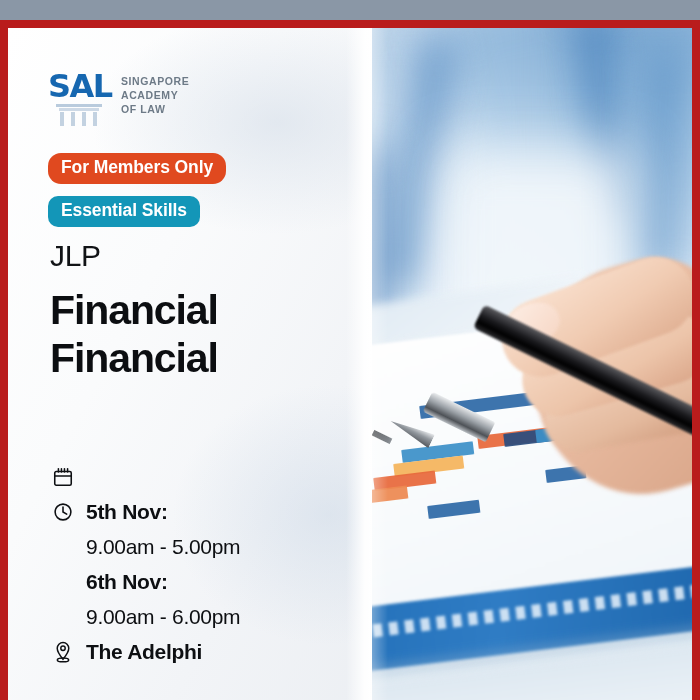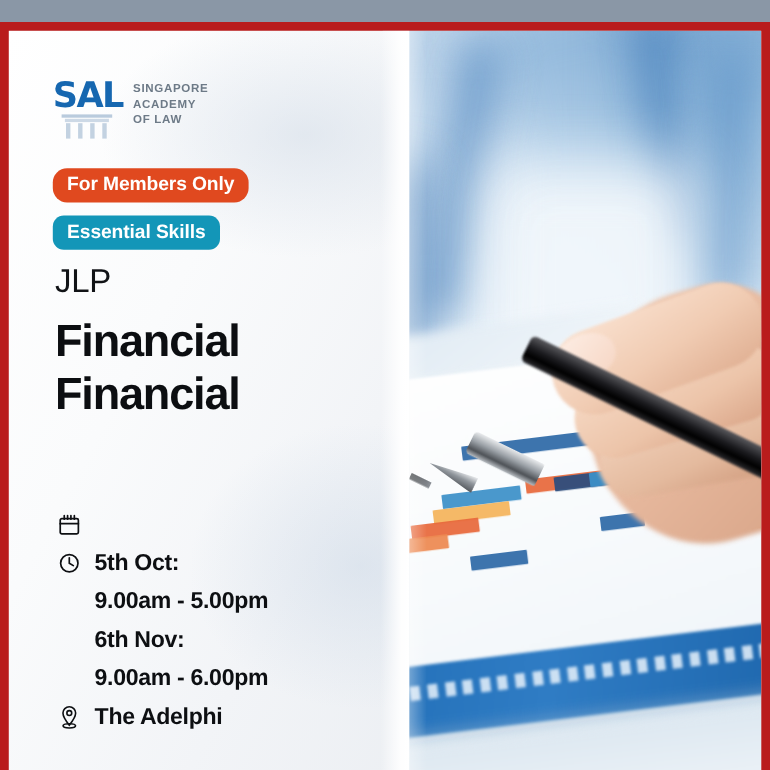--- a/index.html
+++ b/index.html
@@ -166,21 +166,21 @@
     color:#111316; letter-spacing:-.3px; }
   #title { position:absolute; left:42px; top:259px; width:320px;
     font-size:41px; font-weight:700; color:#0c0e11; line-height:1.16; letter-spacing:-1.1px; }
 
   
   #details { position:absolute; left:44px; top:432px; width:310px; }
   .drow { display:flex; align-items:center; min-height:34px; }
   .dicon { width:34px; flex:0 0 34px; display:flex; align-items:center; }
   .dtext { font-size:21px; color:#0d0f12; letter-spacing:-.3px; }
   .dtext.b { font-weight:700; }
-  .dtext.r { font-weight:700; }
+  .dtext.r { font-weight:400; }
   .drow.indent .dtext { margin-left:34px; }
   #details .drow + .drow { margin-top:1px; }
   #loc-row { margin-top:16px; }
 </style>
 </head>
 <body>
 
 <div id="poster">
   <div id="frame">
 
@@ -285,21 +285,21 @@
           </span>
         </div>
 
         <div class="drow">
           <span class="dicon">
             <svg width="22" height="22" viewBox="0 0 24 24" fill="none" stroke="#0d0f12" stroke-width="1.7" stroke-linecap="round">
               <circle cx="12" cy="12" r="8.6"></circle>
               <polyline points="12,6.6 12,12 16,14.4"></polyline>
             </svg>
           </span>
-          <span class="dtext b">5th Oct:</span>
+          <span class="dtext b">5th Nov:</span>
         </div>
 
         <div class="drow indent">
 
           <span class="dtext r">9.00am - 5.00pm</span>
         </div>
 
         <div class="drow indent">
 
           <span class="dtext b">6th Nov:</span>

